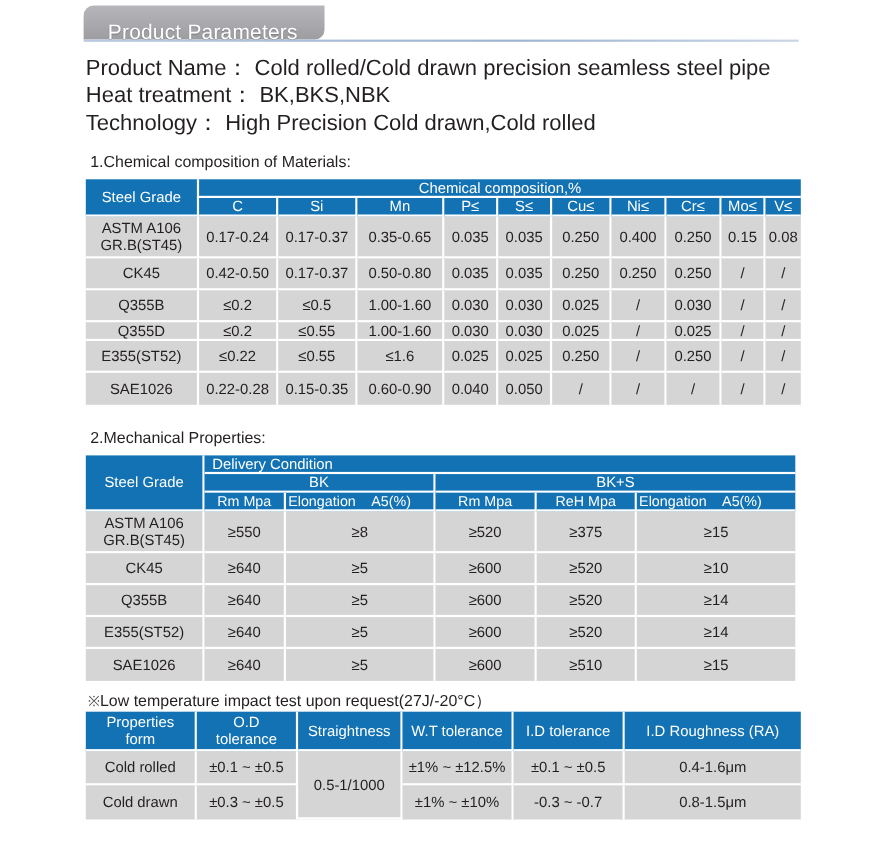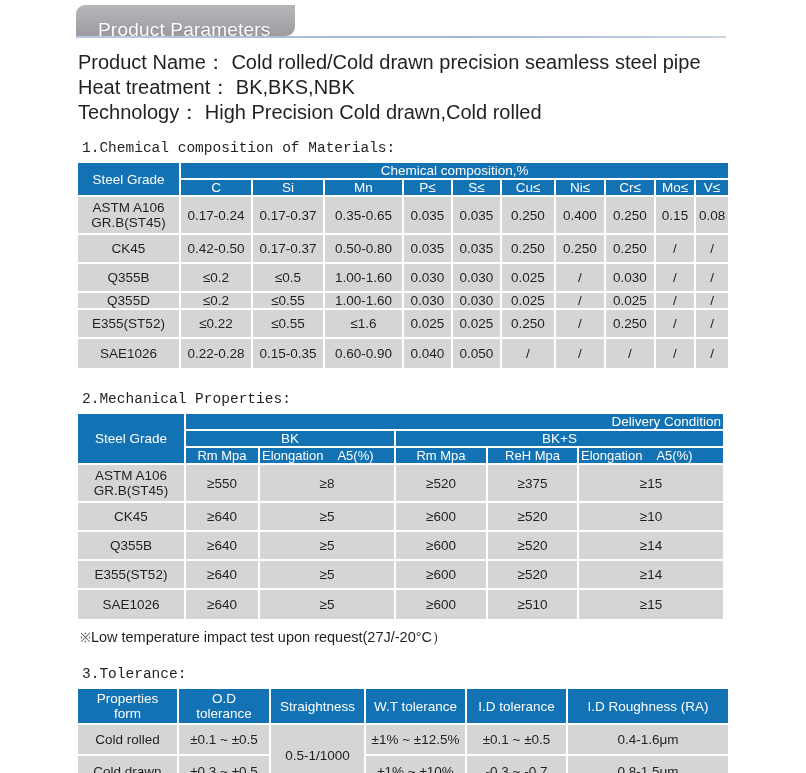--- a/index.html
+++ b/index.html
@@ -67,21 +67,20 @@
     white-space: nowrap;
   }
   .intro-line .sep { letter-spacing: 0; }
 
   
   .caption {
     margin-left: 82px;
     font-size: 14.5px;
     color: #231f20;
     line-height: 16px;
-    font-family: Liberation Mono, monospace;
   }
   .cap-1 { margin-top: 15px; margin-bottom: 7px; }
   .cap-2 { margin-top: 23px; margin-bottom: 7px; }
   .cap-3 { margin-top: 19px; margin-bottom: 7px; }
 
   
   table {
     border-collapse: separate;
     border-spacing: 0;
     table-layout: fixed;
@@ -107,21 +106,21 @@
     background: #d5d5d5;
   }
   table tr td:last-child, table tr th:last-child { border-right: none; }
   table tr:last-child td { border-bottom: none; }
 
   .tbl-chem { margin-left: 78px; width: 650px; }
   .tbl-mech { margin-left: 78px; width: 645px; }
   .tbl-tol  { margin-left: 78px; width: 650px; }
 
   .h-sm { font-size: 13px; margin-top: 32px; }
-  .lead-left { text-align: right; padding-left: 7px; }
+  .lead-left { text-align: left; padding-left: 7px; }
   .two-line { line-height: 15px; }
 
   .elong-head {
     display: flex;
     justify-content: flex-start;
     gap: 14px;
     white-space: nowrap;
   }
 
   
@@ -361,21 +360,20 @@
       <td class="bd">≥510</td>
       <td class="bd">≥15</td>
     </tr>
   </tbody>
     </table>
 
   <div class="footnote">
     <span class="mark">※</span><span>Low temperature impact test upon request(27J/-20°C）</span>
   </div>
 
-  <div class="caption cap-3">3.Tolerance:</div>
 
   <table class="tbl-tol">
     <colgroup>
       <col style="width:101px">
         <col style="width:92px">
         <col style="width:95px">
       <col style="width:101px">
         <col style="width:101px">
         <col style="width:160px">
     </colgroup>

